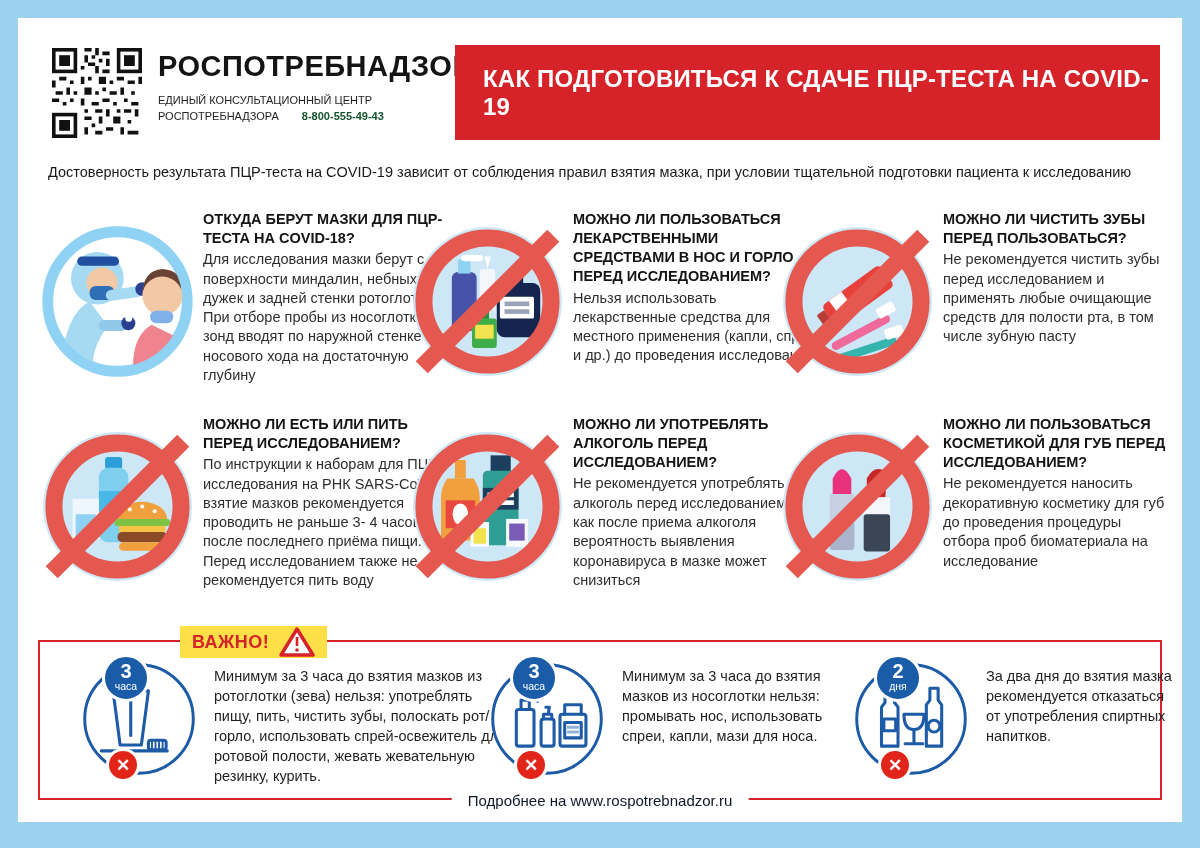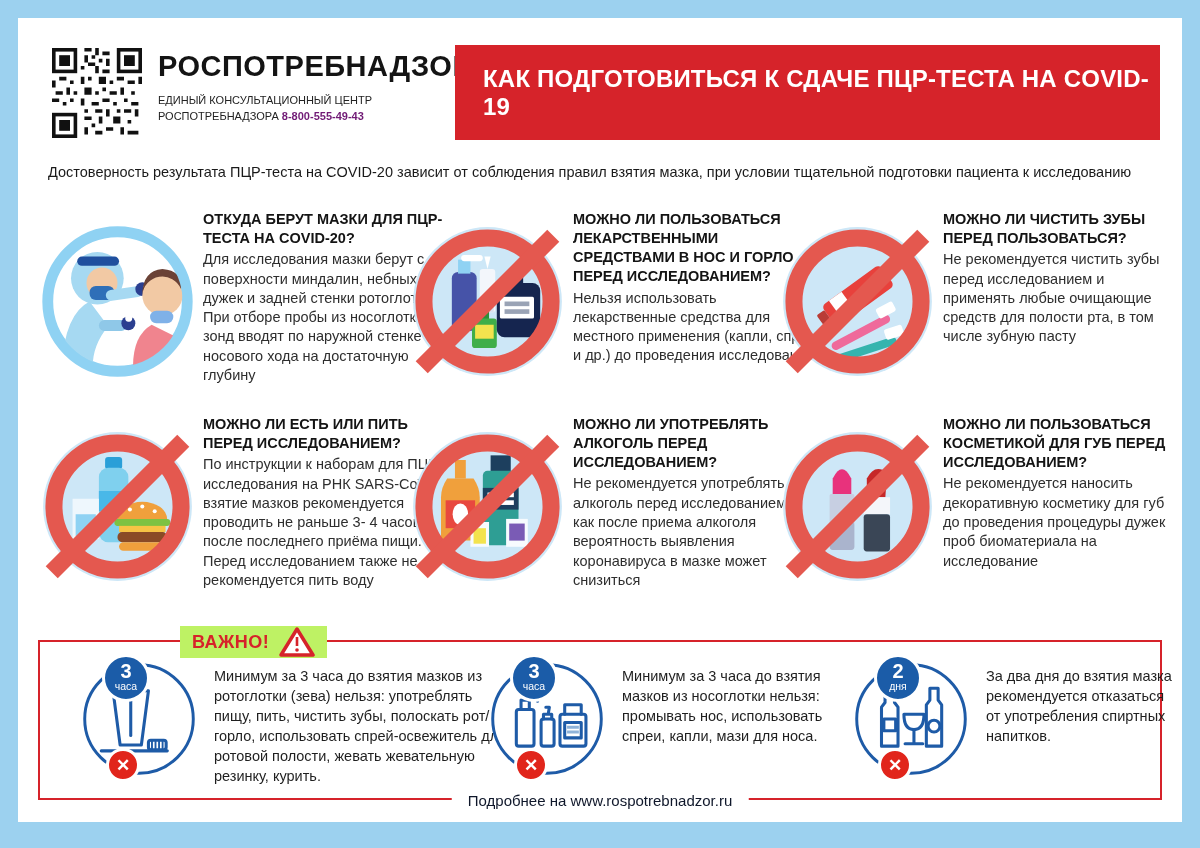--- a/index.html
+++ b/index.html
@@ -6,42 +6,42 @@
   html,body { width:1200px; height:848px; }
   body { background:#9cd1ef; font-family:"Liberation Sans", sans-serif; position:relative; }
   .page { position:absolute; left:18px; top:18px; width:1164px; height:804px; background:#ffffff; }
 
   
   .header-left { position:absolute; left:34px; top:30px; display:flex; gap:16px; align-items:flex-start; }
   .qr { width:90px; height:90px; }
   .org-block { padding-top:2px; }
   .org-name { font-size:29px; font-weight:bold; color:#141414; letter-spacing:0.5px; font-stretch:condensed; }
   .org-sub { margin-top:10px; font-size:11px; color:#222; line-height:1.45; font-stretch:condensed; }
-  .org-phone { color:#701a75; font-weight:bold; }
+  .org-phone { color:#14532d; font-weight:bold;margin-left:20px; }
 
   .banner { position:absolute; left:437px; top:27px; width:705px; height:95px; background:#d6232a;
             display:flex; align-items:center; padding-left:28px; }
   .banner-title { color:#fff; font-size:24px; font-weight:bold; letter-spacing:0.2px; font-stretch:condensed; }
 
   .intro { position:absolute; left:30px; top:146px; width:1110px; font-size:14.5px; color:#1a1a1a; }
 
   
   .cell { position:absolute; display:flex; gap:8px; }
   .cell .iconbox { width:155px; height:155px; flex:0 0 155px; margin-top:16px; position:relative; }
   .cell .iconbox svg { width:155px; height:155px; display:block; }
   .cell .txt { padding-top:2px; }
   .c1 { left:22px; }  .c2 { left:392px; } .c3 { left:762px; }
   .r1 { top:190px; }  .r2 { top:395px;justify-content:flex-end; }
   .c1 .txt, .c2 .txt { width:248px; } .c3 .txt { width:228px; }
   .item-title { font-size:14.5px; font-weight:bold; color:#141414; line-height:1.32; margin-bottom:2px; font-stretch:condensed; }
   .item-body  { font-size:14.5px; color:#2e2e2e; line-height:1.33; }
 
   
   .important { position:absolute; left:20px; top:622px; width:1124px; height:160px; border:2px solid #d6232a; }
-  .imp-label { position:absolute; top:-16px; left:140px; background:#bef264; padding:0 12px; display:flex; align-items:center; gap:10px; }
+  .imp-label { position:absolute; top:-16px; left:140px; background:#fde047; padding:0 12px; display:flex; align-items:center; gap:10px; }
   .imp-label-text { color:#d6232a; font-weight:bold; font-size:18px; letter-spacing:0.5px; }
   .imp-label svg { width:36px; height:32px; }
   .imp-footer { position:absolute; bottom:-11px; left:50%; transform:translateX(-50%); background:#fff; padding:0 16px; font-size:15px; color:#0f172a; white-space:nowrap; }
 
   .imp-entry { position:absolute; top:18px; display:flex; gap:16px; }
   .e1 { left:40px; } .e2 { left:448px; } .e3 { left:812px; }
   .imp-iconbox { width:118px; height:118px; flex:0 0 118px; position:relative; }
   .imp-iconbox > svg { width:118px; height:118px; display:block; }
   .imp-text { font-size:14.5px; color:#1f1f1f; line-height:1.38; padding-top:6px; }
   .e1 .imp-text { width:300px; } .e2 .imp-text { width:230px; } .e3 .imp-text { width:190px; }
@@ -88,21 +88,21 @@
           <span class="org-phone">8-800-555-49-43</span>
         </div>
       </div>
     </div>
   </div>
 
   <div class="banner">
     <div class="banner-title">КАК ПОДГОТОВИТЬСЯ К СДАЧЕ ПЦР-ТЕСТА НА COVID-19</div>
   </div>
 
-  <div class="intro">Достоверность результата ПЦР-теста на COVID-20 зависит от соблюдения правил взятия мазка, при условии тщательной подготовки пациента к исследованию</div>
+  <div class="intro">Достоверность результата ПЦР-теста на COVID-19 зависит от соблюдения правил взятия мазка, при условии тщательной подготовки пациента к исследованию</div>
 
   <div class="cell c1 r1">
     <div class="iconbox">
       <svg viewBox="0 0 100 100">
         <circle cx="50" cy="50" r="45" fill="#ffffff" stroke="#8fd2f3" stroke-width="7"></circle>
         <clipPath id="clip1">
             <circle cx="50" cy="50" r="42"></circle>
           </clipPath>
         <g clip-path="url(#clip1)">
           <path d="M14,92 q2,-34 18,-42 l12,16 q-10,12 -10,26 z" fill="#a6d9f2"></path>
@@ -117,21 +117,21 @@
           <circle cx="57" cy="64" r="4.5" fill="#2b3f90"></circle>
           <rect x="55" y="50" width="4.5" height="13" rx="2" fill="#ffffff"></rect>
           <path d="M60,92 q0,-20 12,-27 l14,7 q7,9 7,20 z" fill="#f0848e"></path>
           <circle cx="79" cy="46" r="13" fill="#f2c9a4"></circle>
           <path d="M66,46 a13,13 0 0 1 25,-4 q1,-12 -12,-13 q-13,1 -13,17 z" fill="#6b4236"></path>
           <rect x="71" y="56" width="15" height="8" rx="4" fill="#7fb1e8"></rect>
         </g>
       </svg>
     </div>
     <div class="txt">
-      <div class="item-title">ОТКУДА БЕРУТ МАЗКИ ДЛЯ ПЦР-ТЕСТА НА COVID-20?</div>
+      <div class="item-title">ОТКУДА БЕРУТ МАЗКИ ДЛЯ ПЦР-ТЕСТА НА COVID-18?</div>
       <div class="item-body">Для исследования мазки берут с поверхности миндалин, небных дужек и задней стенки ротоглотки,. При отборе пробы из носоглотки зонд вводят по наружной стенке носового хода на достаточную глубину</div>
     </div>
   </div>
 
   <div class="cell c2 r1">
     <div class="iconbox">
       <svg viewBox="0 0 100 100">
         <circle cx="50" cy="50" r="48" fill="#cde7f7"></circle>
         <rect x="27" y="31" width="16" height="38" rx="4" fill="#4653a8"></rect>
         <rect x="31" y="23" width="8" height="9" fill="#8fd2f3"></rect>
@@ -247,21 +247,21 @@
         <rect x="32" y="60" width="16" height="18" rx="2" fill="#aab4cd"></rect>
         <path d="M56,44 v-12 q5,-10 13,-4 l-1,16 z" fill="#c62828"></path>
         <rect x="54" y="44" width="17" height="11" fill="#f4f6fa"></rect>
         <rect x="54" y="55" width="17" height="24" rx="2" fill="#3a4656"></rect>
         <circle cx="50" cy="50" r="41" fill="none" stroke="#e4584f" stroke-width="11"></circle>
         <rect x="44.5" y="-10" width="11" height="120" transform="rotate(45 50 50)" fill="#e4584f"></rect>
       </svg>
     </div>
     <div class="txt">
       <div class="item-title">МОЖНО ЛИ ПОЛЬЗОВАТЬСЯ КОСМЕТИКОЙ ДЛЯ ГУБ ПЕРЕД ИССЛЕДОВАНИЕМ?</div>
-      <div class="item-body">Не рекомендуется наносить декоративную косметику для губ до проведения процедуры дужек проб биоматериала на исследование</div>
+      <div class="item-body">Не рекомендуется наносить декоративную косметику для губ до проведения процедуры отбора проб биоматериала на исследование</div>
     </div>
   </div>
 
   <div class="important">
     <div class="imp-label">
       <span class="imp-label-text">ВАЖНО!</span>
       <svg viewBox="0 0 36 32">
         <path d="M18 3 L34 29 H2 Z" fill="#ffffff" stroke="#d6232a" stroke-width="3.5" stroke-linejoin="round"></path>
         <rect x="16.7" y="11" width="2.6" height="9" fill="#d6232a"></rect>
         <circle cx="18" cy="24" r="1.8" fill="#d6232a"></circle>

